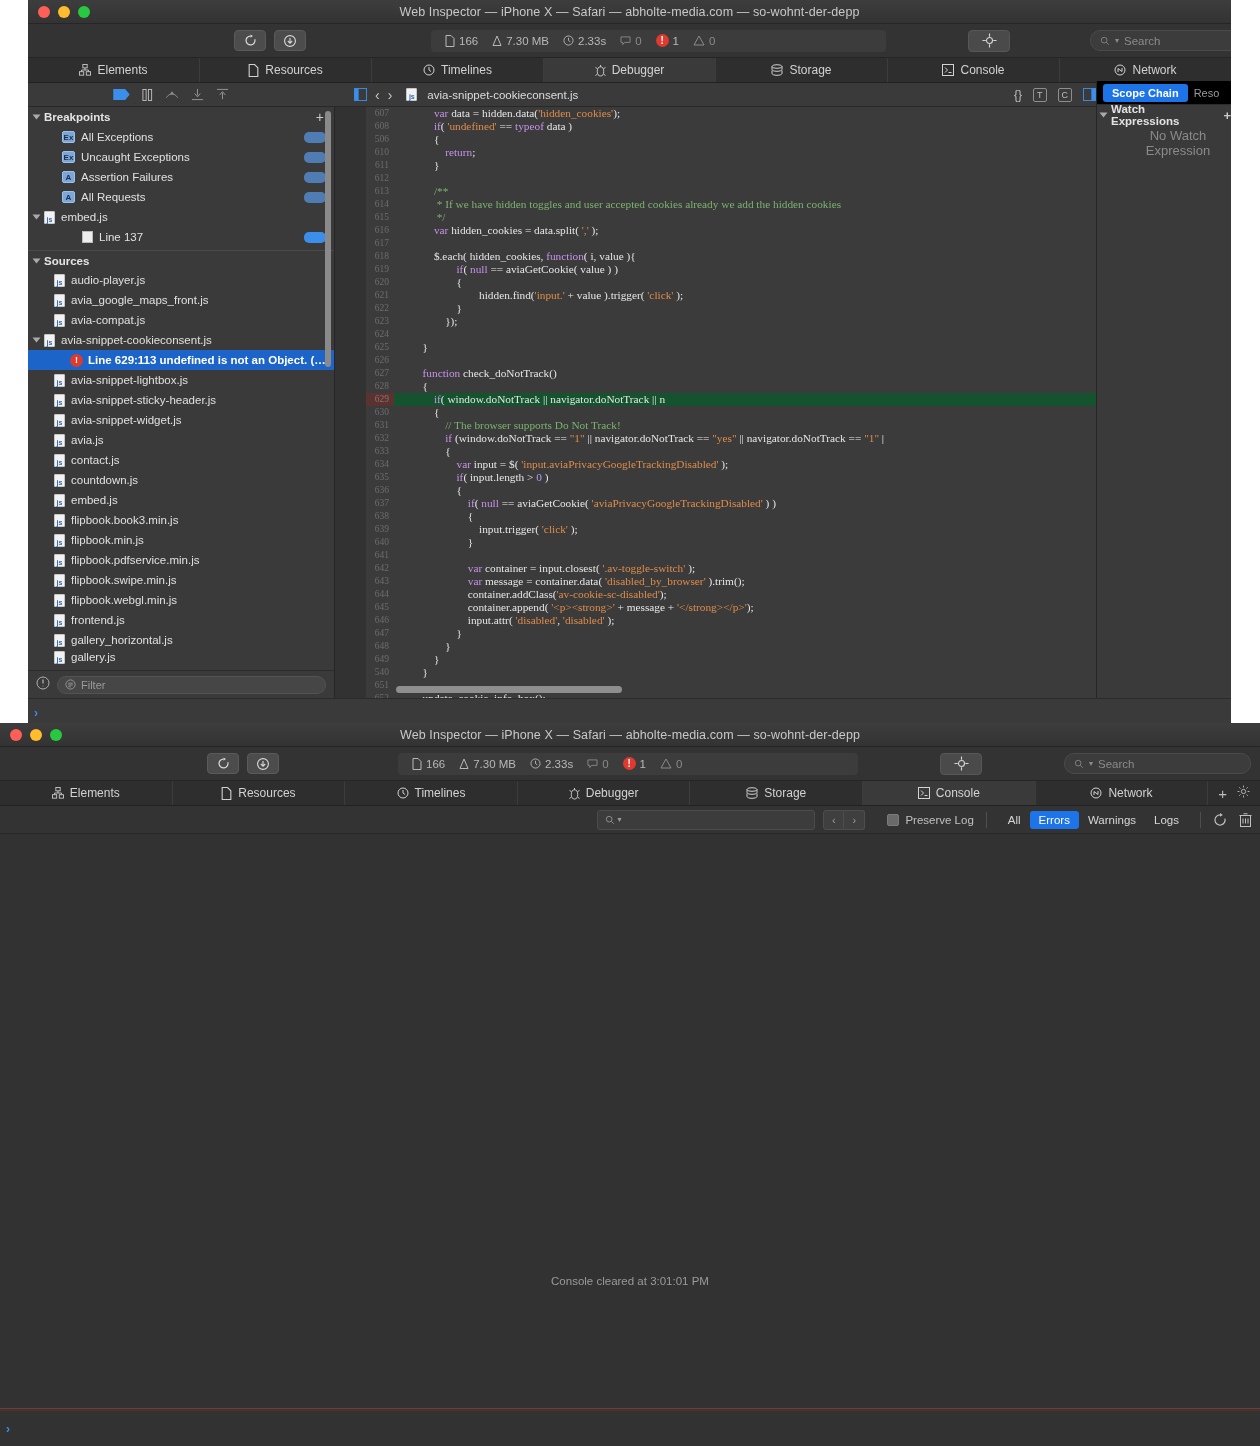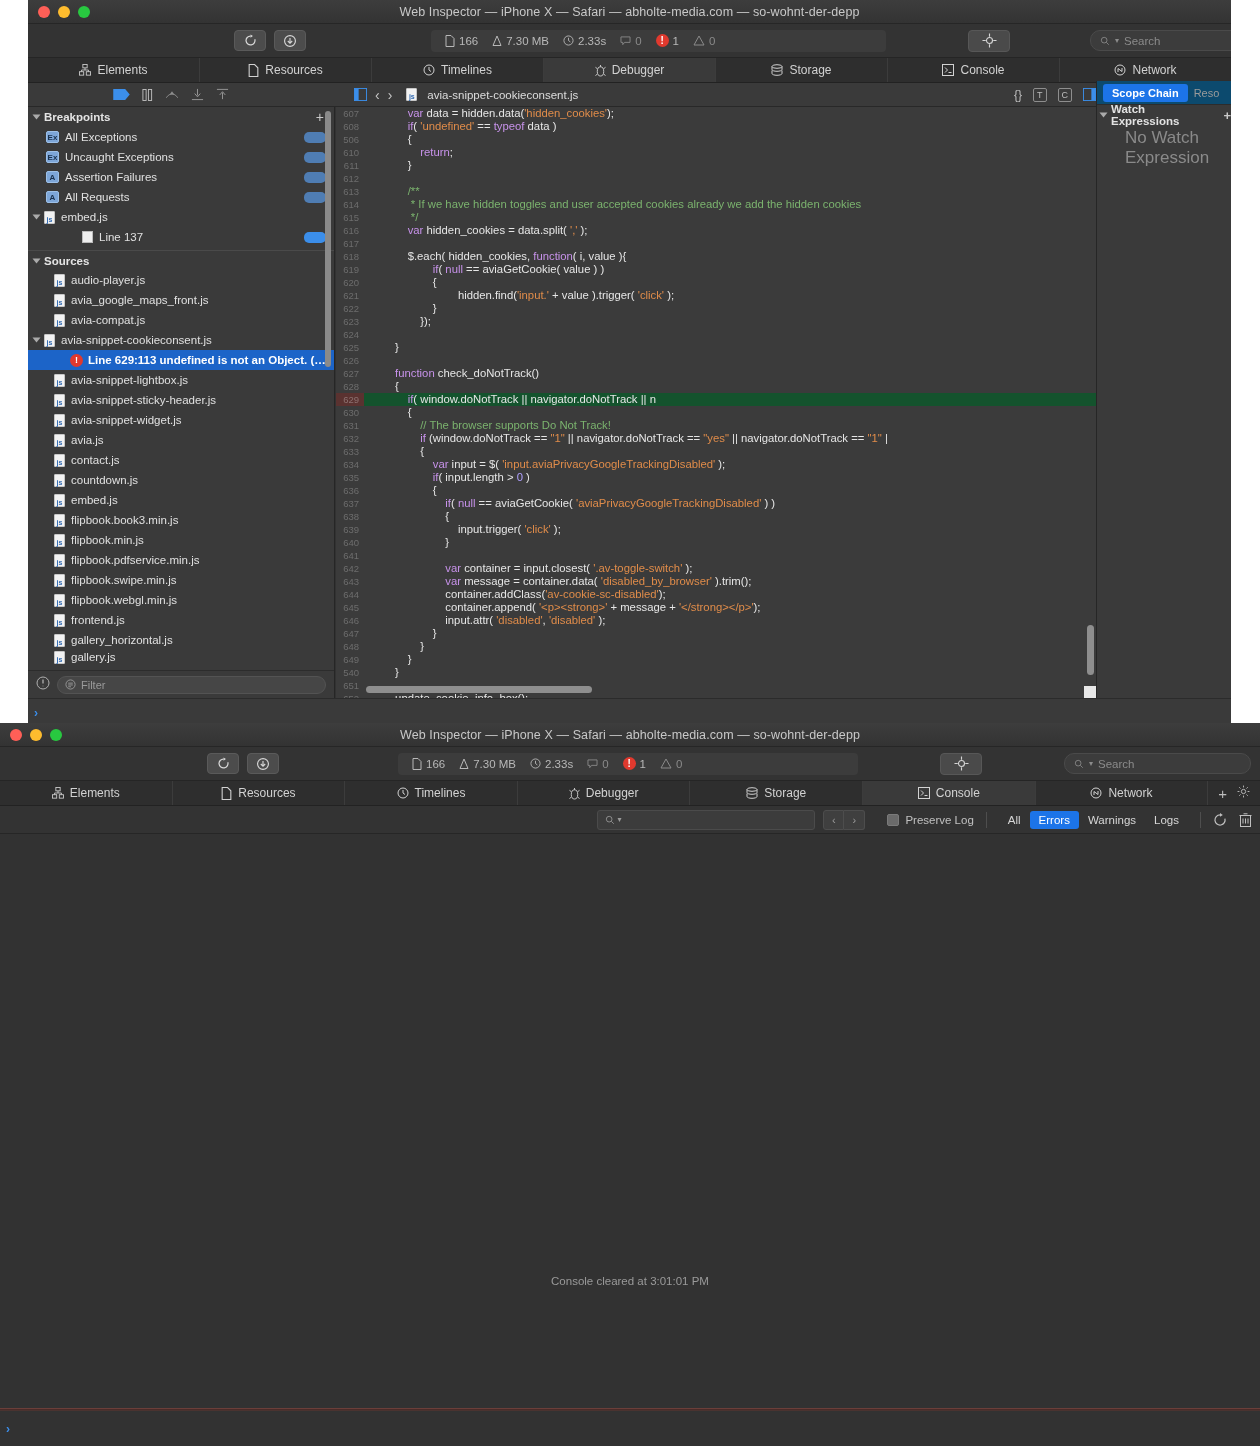--- a/index.html
+++ b/index.html
@@ -90,21 +90,21 @@
   .sec-head {
     display:flex; align-items:center; height:20px; padding-left:6px;
     color:#e4e4e4; font-size:11.5px; font-weight:bold;
     background:#3a3a3a; position:relative;
   }
   .sec-head.div { border-top:1px solid #4a4a4a; }
   .tri { width:0;height:0;border-left:5px solid #aaa;border-top:4px solid transparent;
          border-bottom:4px solid transparent; margin-right:5px; transform:rotate(90deg);}
   .row {
     display:flex; align-items:center; height:20px; font-size:11.5px;
-    color:#e0e0e0; position:relative; padding-left:18px;
+    color:#e0e0e0; position:relative; padding-left:34px;
   }
   .row.sel { background:#1c64c8; color:#fff; }
   .row .bp-ic {
     width:13px;height:12px;border-radius:2px;background:#7da6d8;border:1px solid #9dc0e8;
     color:#18304d;font-size:8px;font-weight:bold;display:flex;align-items:center;
     justify-content:center;margin-right:6px; flex:0 0 auto;
   }
   .jsic {
     width:11px;height:13px;background:#f2f2f2;border:1px solid #c6c6c6;border-radius:1px;
     color:#2f68b0; font-size:7px; font-weight:bold; display:flex;
@@ -129,21 +129,21 @@
     border-top:1px solid #2c2c2c; display:flex; align-items:center; gap:7px; padding:0 8px;
   }
   .filterfield {
     flex:1; height:18px; border-radius:9px; background:#464646; border:1px solid #535353;
     display:flex; align-items:center; gap:5px; padding:0 7px; color:#9a9a9a; font-size:11px;
   }
 
   
   .editor {
     position:absolute; background:#3b3b3b; overflow:hidden;
-    font-family:Liberation Sans, sans-serif; font-size:11.3px; line-height:13px;
+    font-family:Liberation Serif, serif; font-size:11.3px; line-height:13px;margin-left:30px;
   }
   .crow { display:flex; height:13px; white-space:pre; }
   .crow.hl { background:#14532d; }
   .gut {
     width:28px; flex:0 0 28px; text-align:right; padding-right:5px;
     color:#6d6d6d; background:#3b3b3b; font-size:9.5px; line-height:13px;
   }
   .crow.hl .gut { background:#5a3230; color:#8c7170;}
   .code { padding-left:6px; color:#e6e6e6; }
   .kw{color:#c792ea;} .str{color:#e08c4a;} .com{color:#7bb36e;}
@@ -151,26 +151,26 @@
   .v-scroll {
     position:absolute; right:2px; width:7px; border-radius:4px; background:#8e8e8e;
   }
   .h-scroll {
     position:absolute; left:30px; height:7px; border-radius:4px; background:#8e8e8e;
   }
   .resize-grip { position:absolute; width:12px;height:12px;background:#e8e8e8; }
 
   
   .rpanel { position:absolute; background:#3a3a3a; border-left:1px solid #262626; overflow:hidden;}
-  .rp-tabs { height:24px; display:flex; align-items:center; gap:6px; padding:0 6px; background:#0c4a6e;
+  .rp-tabs { height:24px; display:flex; align-items:center; gap:6px; padding:0 6px; background:#000000;
              border-bottom:1px solid #2c2c2c;}
   .pill { background:#1c74e8; color:#fff; font-size:11px; font-weight:bold; padding:3px 9px; border-radius:3px;}
   .rp-lbl { color:#9a9a9a; font-size:11px; }
   .rp-sec { display:flex; align-items:center; height:20px; color:#e2e2e2; font-size:11.5px; font-weight:bold; padding-left:4px;}
-  .rp-empty { color:#8a8a8a; font-size:17px; padding:3px 0 0 28px;}
+  .rp-empty { color:#8a8a8a; font-size:13px; padding:3px 0 0 28px;text-align:center;}
 
   
   .statusstrip {
     position:absolute; left:0; right:0; height:20px; background:#3a3a3a;
     border-top:1px solid #2b2b2b; display:flex; align-items:center; padding-left:6px;
   }
   .chev { color:#3b8eea; font-weight:bold; font-size:12px; }
 
   
   .consolebar {

